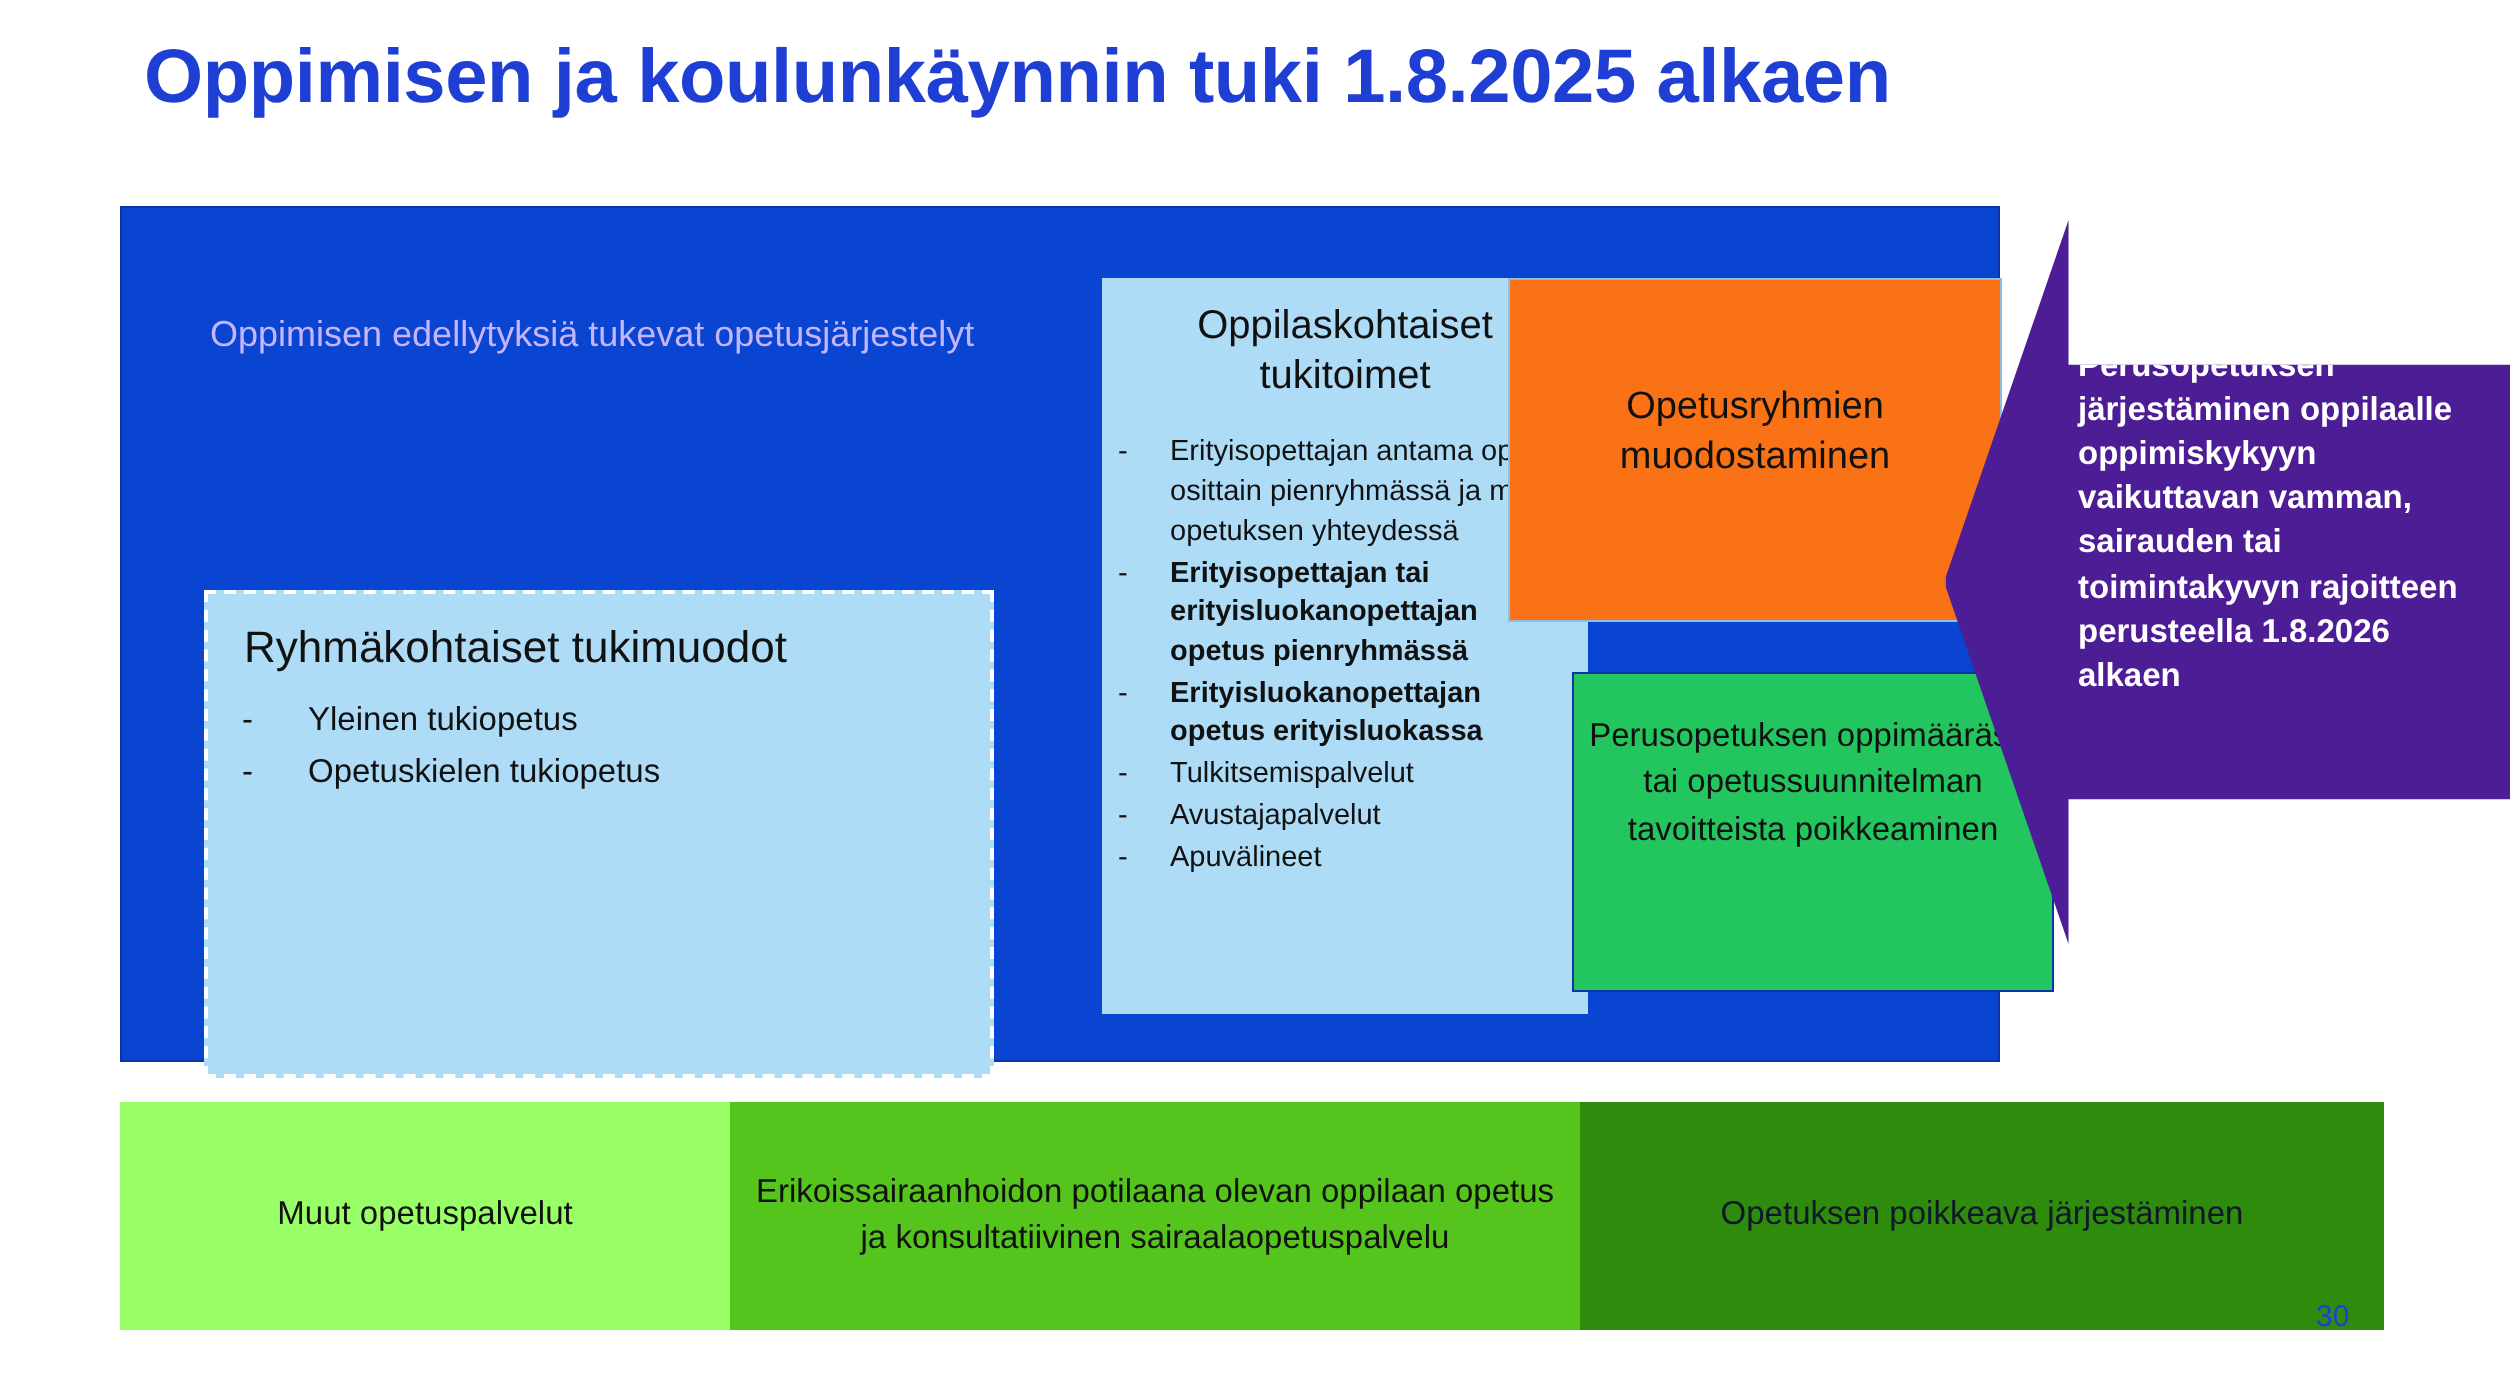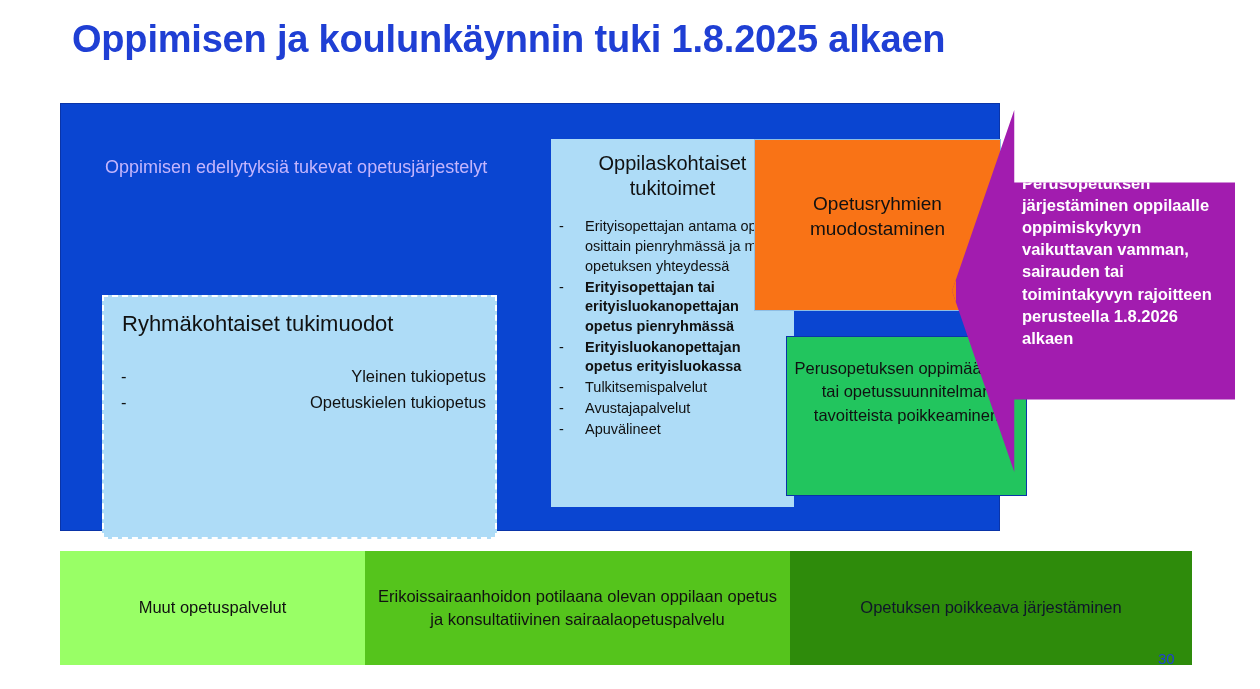--- a/index.html
+++ b/index.html
@@ -54,24 +54,23 @@
     border: 2.5px dashed #ffffff;
   }
   #group-box .gb-title {
     position: absolute;
     left: 18px; top: 14px;
     font-size: 22px;
     color: #111111;
   }
   #group-box ul {
     position: absolute;
-    left: 14px; top: 68px;
+    left: 14px; top: 52px;
     width: 368px;
     list-style: none;
-    text-align: right;
   }
   #group-box li {
     position: relative;
     padding-left: 36px;
     font-size: 16.5px;
     line-height: 1.42;
     color: #111111;
     margin-bottom: 3px;
   }
   #group-box li::before {
@@ -145,24 +144,24 @@
     margin-top: 20px;
     text-align: center;
     font-size: 16.5px;
     line-height: 1.42;
     color: #111111;
   }
 
   
   #teal-arrow {
     position: absolute;
-    left: 952px; top: 110px;
+    left: 972px; top: 110px;
     width: 283px; height: 362px;
-    background: #a21caf;
-    border-left: 4px solid #f97316;
+    background: #4c1d95;
+    border-left: 1px solid #f97316;
     clip-path: polygon(0% 50%, 22% 0%, 22% 20%, 100% 20%, 100% 80%, 22% 80%, 22% 100%);
   }
   #teal-arrow .ta-text {
     position: absolute;
     left: 66px; top: 62px;
     width: 205px;
     color: #ffffff;
     font-size: 16.5px;
     font-weight: bold;
     line-height: 1.34;

